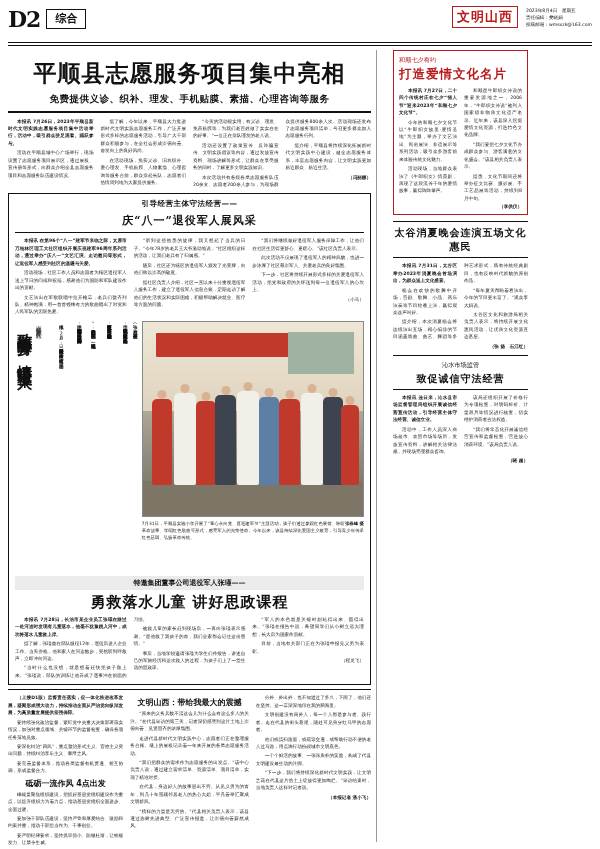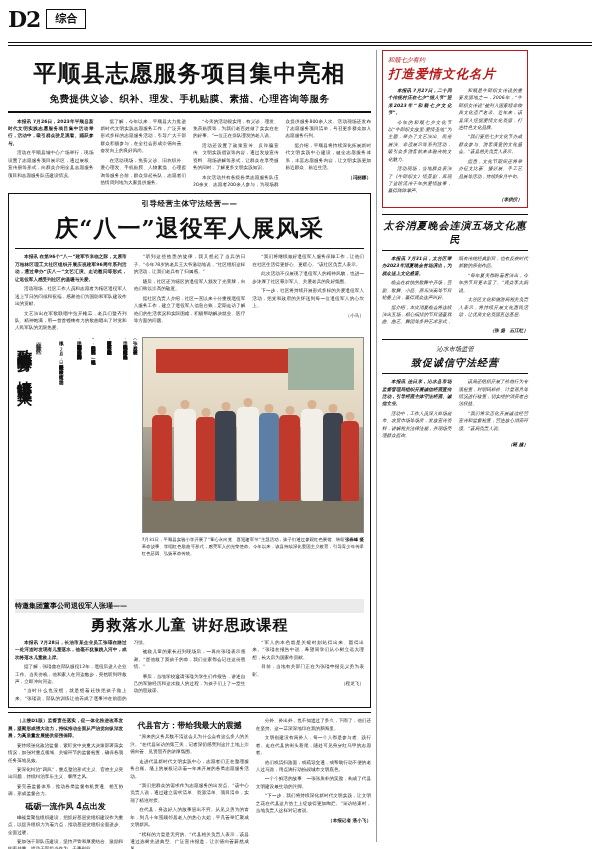--- a/index.html
+++ b/index.html
@@ -22,39 +22,39 @@
   .mh-meta { font-size:4.6px; line-height:1.5; color:#111; text-align:left; padding-top:2px; }
   .brand { color:#b81b1b; font-family:"DejaVu Serif", serif; font-weight:bold; font-size:13px; border:1px solid #b81b1b; padding:1px 4px; letter-spacing:1px; }
   .mh-meta .line { white-space:nowrap; }
 
   .rule-top { border-top:1.2px solid #111; margin-top:2px; }
   .rule-thin { border-top:0.5px solid #111; margin-top:1.5px; }
 
   
   .body-wrap { display:flex; gap:5px; margin-top:4px; height:792px; }
   .col-main { width:363px; }
-  .col-side { width:152px; border-left:0.6px solid #999; padding-left:5px;font-style:italic; }
+  .col-side { width:152px; border-left:0.6px solid #999; padding-left:16px; }
 
   
   .lead-title { text-align:center; font-family:"DejaVu Serif", serif; font-weight:bold; font-size:23px; letter-spacing:1px; margin:8px 0 4px; }
   .lead-sub { text-align:center; font-size:9.5px; font-weight:bold; letter-spacing:0.5px; margin-bottom:5px; }
   .hr-dbl { border-top:0.6px solid #111; border-bottom:0.6px solid #111; height:2px; margin:4px 0 5px; }
 
   
   .txt { font-size:4.6px; line-height:1.62; text-align:justify; color:#1a1a1a; }
   .txt .lead { font-weight:bold; }
   .cols-4 { column-count:4; column-gap:7px; }
   .cols-3 { column-count:3; column-gap:7px; }
   .cols-2 { column-count:2; column-gap:7px; }
   .txt p { margin:0 0 2px; text-indent:9px; }
 
   
   .feature { border:0.8px solid #111; padding:5px 6px; margin-top:5px; }
   .feature-kicker { text-align:center; font-size:7.5px; font-weight:bold; letter-spacing:0.5px; }
-  .feature-title { text-align:center; font-family:"DejaVu Serif", serif; font-weight:bold; font-size:23px; margin:4px 0 4px; letter-spacing:1px; }
+  .feature-title { text-align:center; font-family:"DejaVu Serif", serif; font-weight:bold; font-size:11px; margin:4px 0 4px; letter-spacing:1px; }
   .feature-underline { border-top:0.6px solid #111; margin:2px 0 4px; }
 
   
   .vert-block { display:flex; gap:3px; }
   .vert-title { writing-mode:vertical-rl; text-orientation:upright; font-family:"DejaVu Serif", serif; font-weight:bold; font-size:15px; line-height:1.25; letter-spacing:2px; height:210px; }
   .vert-sub { writing-mode:vertical-rl; text-orientation:upright; font-size:6px; letter-spacing:1px; color:#333; height:200px; }
   .vert-txt { writing-mode:vertical-rl; text-orientation:upright; font-size:4.6px; line-height:1.7; height:250px; text-align:justify; }
 
   
   .photo { width:100%; height:196px; border:0.6px solid #888; position:relative; overflow:hidden; background:#6b6f63; }
@@ -66,21 +66,21 @@
   .person { position:absolute; bottom:16%; border-radius:5px 5px 2px 2px; }
   .p-red { background:#c0392b; }
   .p-white { background:#f2efe8; }
   .p-dark { background:#3d4450; }
   .p-blue { background:#5d7fa6; }
   .head { position:absolute; top:-9px; left:50%; transform:translateX(-50%); width:9px; height:9px; border-radius:50%; background:#d9b193; }
   .photo-cap { font-size:4.4px; line-height:1.6; text-align:justify; margin-top:3px; color:#222; }
   .photo-cap .sig { float:right; font-weight:bold; }
 
   
-  .mid-kicker { text-align:left; font-size:7px; font-weight:bold; background:#ebebeb; padding:2px 0; margin-top:12px; }
+  .mid-kicker { text-align:center; font-size:7px; font-weight:bold; background:#ebebeb; padding:2px 0; margin-top:5px; }
   .mid-title { text-align:center; font-family:"DejaVu Serif", serif; font-weight:bold; font-size:15px; margin:3px 0 4px; letter-spacing:1px; }
 
   
   .bottom-strip { margin-top:4px; border-top:0.6px solid #111; padding-top:4px; }
   .sub-head-sm { font-size:8px; font-weight:bold; margin:3px 0 2px; text-align:center; }
 
   
   .side-box { border:1.2px solid #b81b1b; padding:4px 5px 5px; }
   .side-kicker { font-size:6.2px; color:#b81b1b; line-height:1.5; }
   .side-title { font-family:"DejaVu Serif", serif; font-weight:bold; font-size:12.5px; color:#b81b1b; letter-spacing:1px; margin:2px 0 4px; }
@@ -91,20 +91,28 @@
 </style>
 </head>
 <body>
 
 <div class="page">
 
   <div class="masthead">
     <div class="mh-left">
       <div class="pagenum">D2</div>
       <div class="section-box">综合</div>
+    </div>
+    <div class="mh-right">
+      <div class="brand">文明山西</div>
+      <div class="mh-meta">
+        <div class="line">2023年8月4日　星期五</div>
+        <div class="line">责任编辑：樊晓娟</div>
+        <div class="line">投稿邮箱：wmsxzk@163.com</div>
+      </div>
     </div>
   </div>
   <div class="rule-top"></div>
   <div class="rule-thin"></div>
 
   <div class="body-wrap">
 
     <div class="col-main">
 
       <div class="lead-title">平顺县志愿服务项目集中亮相</div>
@@ -224,21 +232,21 @@
             <div class="sub-head-sm">砥砺一流作风 4点出发</div>
             <div class="txt">
               <p>峰能量聚焦组织建设，把抓好基层党组织建设作为重点，以提升组织力为着力点，推动基层党组织全面进步、全面过硬。</p>
               <p>要加强干部队伍建设，坚持严管和厚爱结合、激励和约束并重，推动干部担当作为、干事创业。</p>
               <p>要严明纪律要求，坚持抓早抓小、防微杜渐，让铁规发力、让禁令生威。</p>
               <p>大力营造风清气正的良好政治生态，为各项事业发展提供坚强组织保证。</p>
             </div>
           </div>
 
           <div style="width:34%">
-            <div class="sub-head-sm">代县官方：带给我最大的震撼</div>
+            <div class="sub-head-sm">文明山西：带给我最大的震撼</div>
             <div class="txt">
               <p>“原来的义务兵数不清这会儿为什么会有这么多人的关注。”在代县采访的第三天，记者深切感受到这片土地上崇德向善、见贤思齐的浓厚氛围。</p>
               <p>走进代县新时代文明实践中心，志愿者们正在整理服务台账。墙上的展板记录着一年来开展的各类志愿服务活动。</p>
               <p>“我们把群众的需求作为志愿服务的出发点。”该中心负责人说，通过建立需求清单、资源清单、项目清单，实现了精准对接。</p>
               <p>在代县，身边好人的故事层出不穷。从见义勇为的青年，到几十年照顾邻居老人的热心大姐，平凡善举汇聚成文明新风。</p>
               <p>“榜样的力量是无穷的。”代县相关负责人表示，该县通过选树先进典型、广泛宣传报道，让崇德向善蔚然成风。</p>
             </div>
           </div>
 
           <div style="width:33%">

